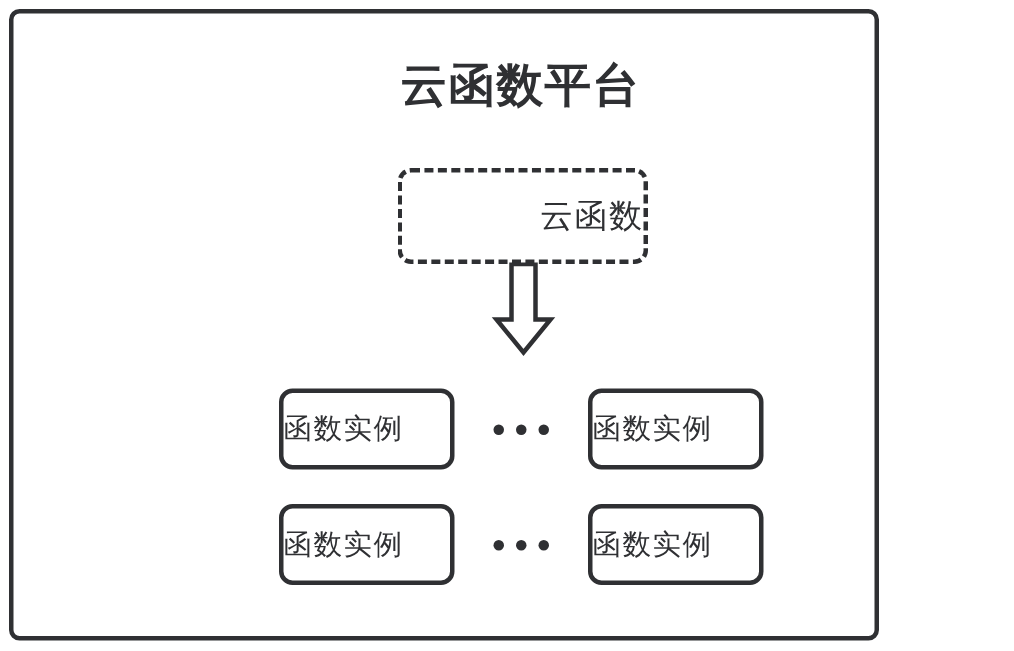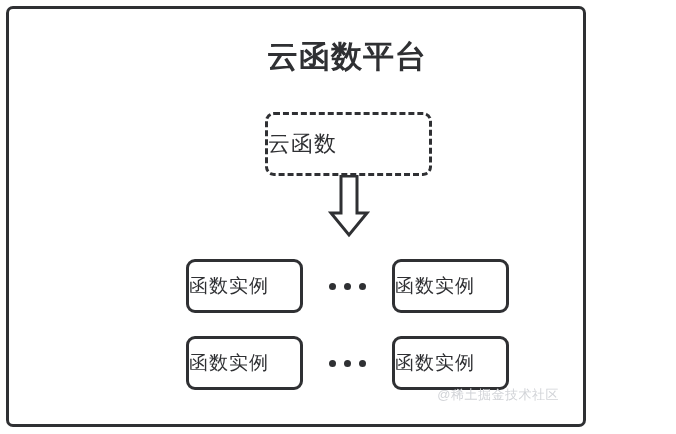--- a/index.html
+++ b/index.html
@@ -49,21 +49,21 @@
     left: 256px;
     top: 103px;
     width: 167px;
     height: 64px;
     box-sizing: border-box;
     border: 3px dashed #2f3033;
     border-radius: 9px;
     background: #ffffff;
     display: flex;
     align-items: center;
-    justify-content: flex-start;
+    justify-content: flex-end;
   }
   .cloud-function-box .label {
     font-size: 22px;
     color: #2f3033;
     letter-spacing: 1px;
     white-space: nowrap;
   }
   
   .down-arrow {
     position: absolute;
@@ -175,16 +175,15 @@
       <div class="ellipsis-dots">
         <span class="dot"></span>
         <span class="dot"></span>
         <span class="dot"></span>
       </div>
       <div class="instance-box right">
         <span class="label">函数实例</span>
       </div>
     </div>
 
-    <div class="watermark">@稀土掘金技术社区</div>
 
   </div>
 </div>
 
 </body></html>

